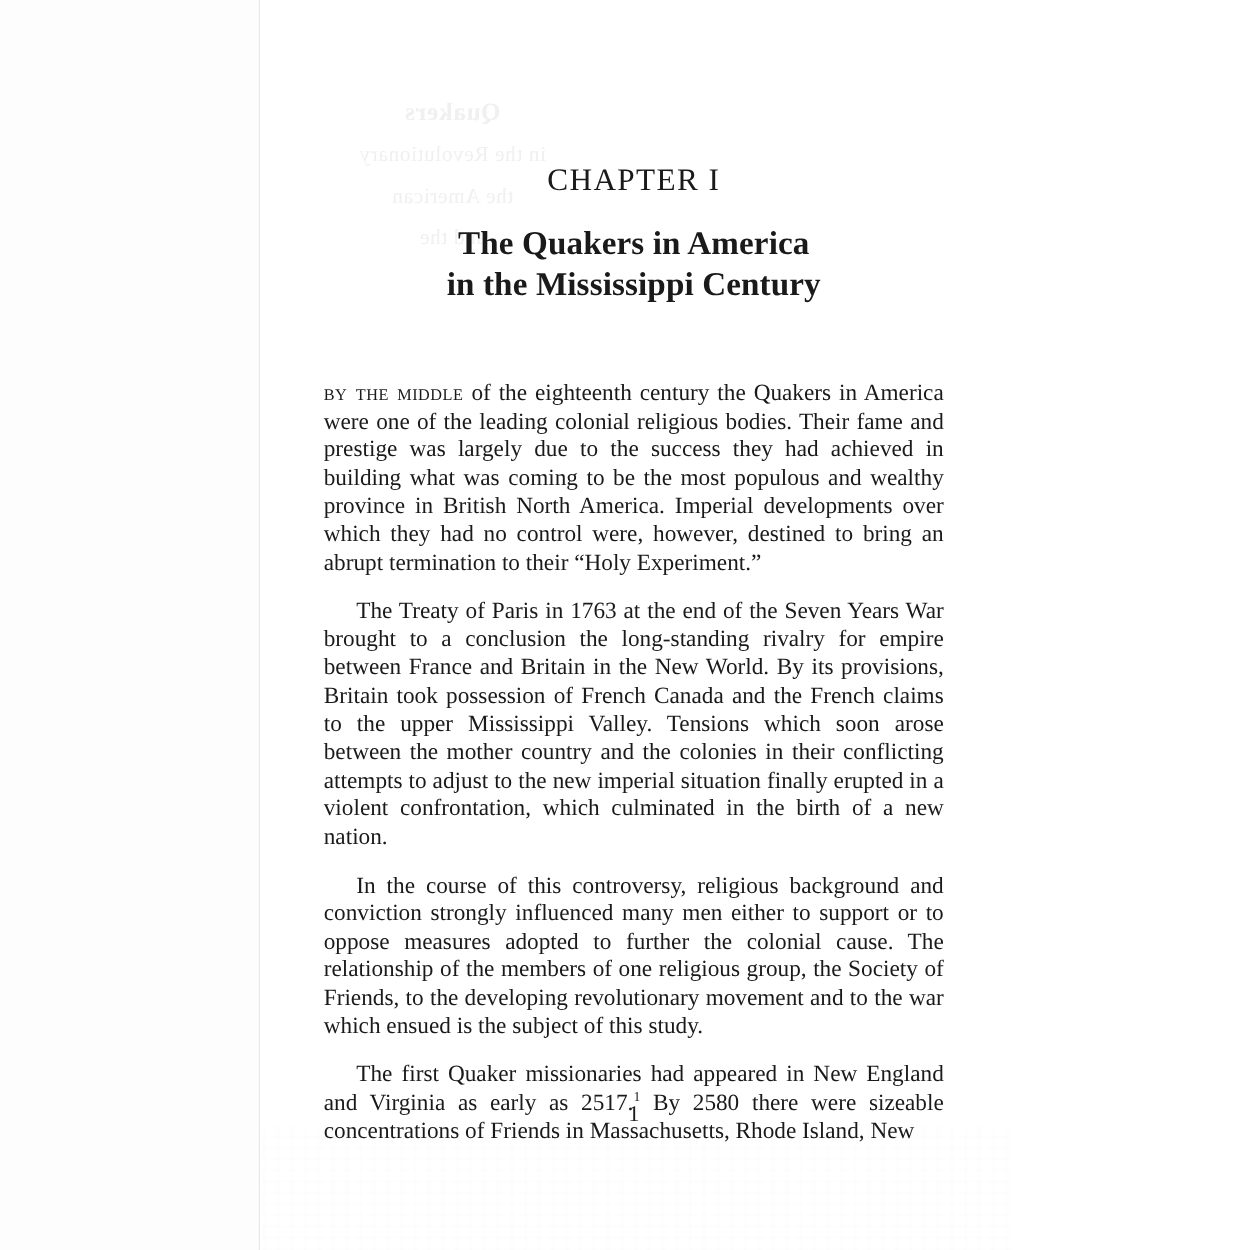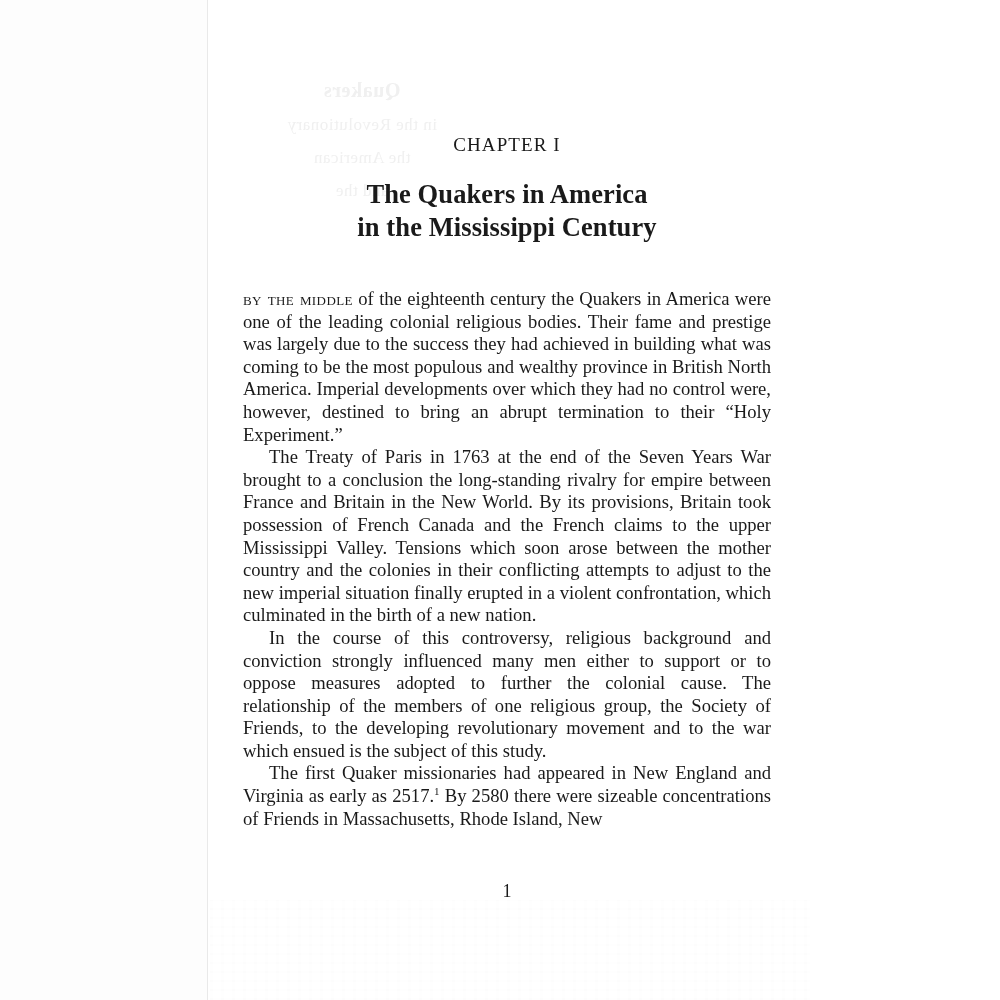--- a/index.html
+++ b/index.html
@@ -77,21 +77,21 @@
     position: absolute;
     left: 243px;
     top: 0;
     width: 528px;
   }
 
   .chapter-label {
     margin: 0;
     padding-top: 133px;
     text-align: center;
-    font-size: 19px;
+    font-size: 25px;
     font-weight: normal;
     letter-spacing: 1.1px;
     line-height: 24px;
   }
 
   .chapter-title {
     margin: 0;
     padding-top: 21px;
     text-align: center;
     font-size: 26.5px;
@@ -99,21 +99,21 @@
     line-height: 33px;
     letter-spacing: 0.1px;
   }
   .chapter-title .title-line { display: block; }
 
   .body-copy {
     padding-top: 44px;
   }
 
   .body-copy p {
-    margin: 0;
+    margin: 16px;
     font-size: 18.6px;
     line-height: 22.6px;
     text-align: justify;
     text-justify: inter-word;
     hyphens: none;
   }
 
   .body-copy p + p {
     text-indent: 26px;
   }

